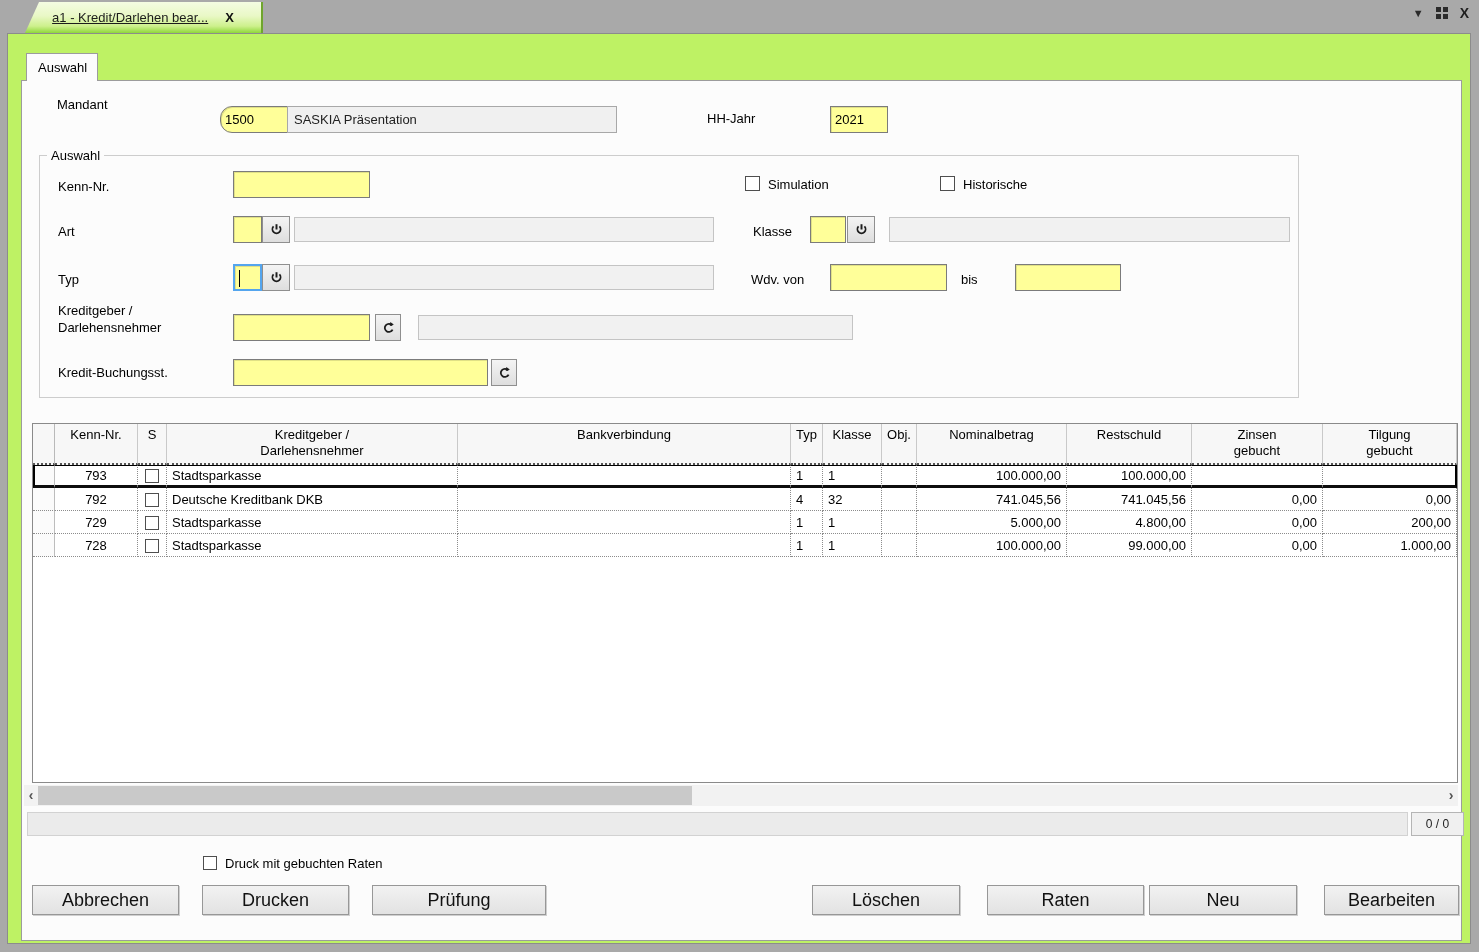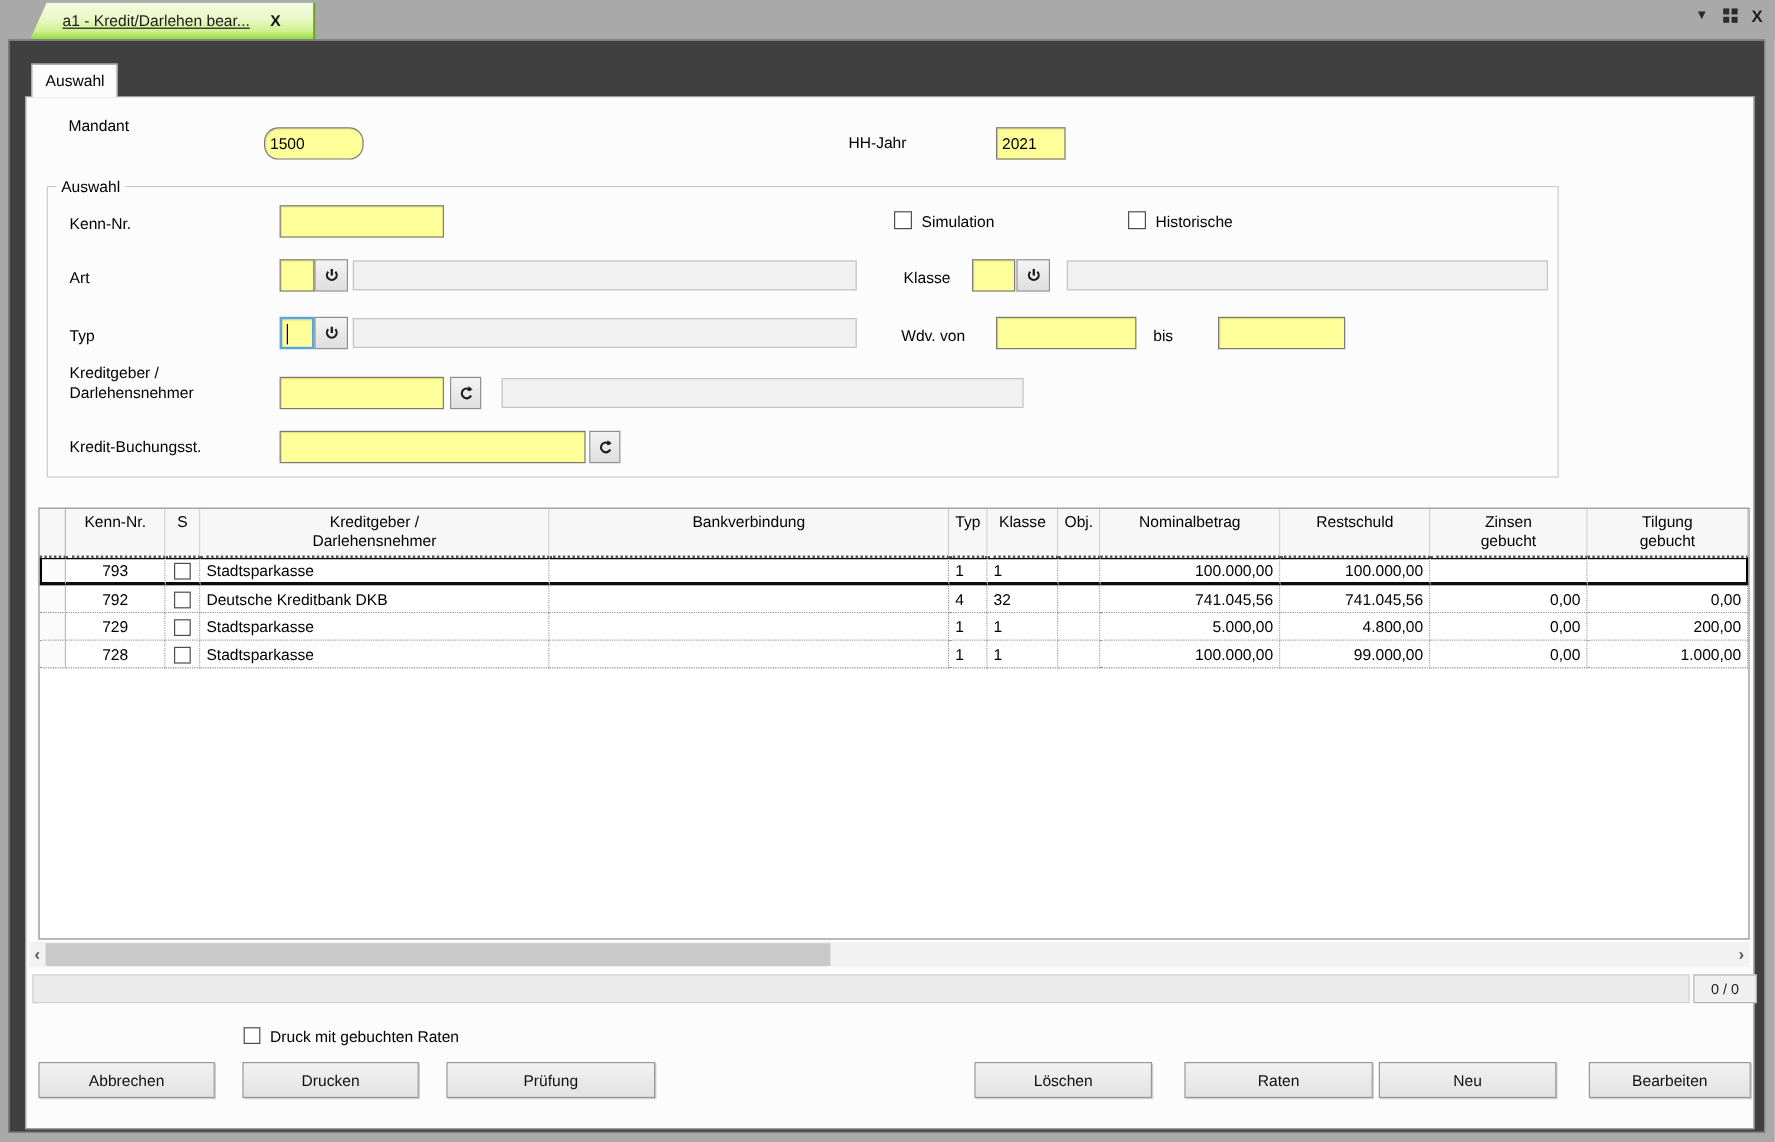--- a/index.html
+++ b/index.html
@@ -29,21 +29,21 @@
   .tb-grid { width:12px; height:12px; position:relative; cursor:pointer; }
   .tb-grid::before {
     content:""; position:absolute; left:0; top:0; width:5px; height:5px; background:#2b2b2b;
     box-shadow:7px 0 0 #2b2b2b, 0 7px 0 #2b2b2b, 7px 7px 0 #2b2b2b;
   }
   .tb-close { font-size:14px; font-weight:bold; color:#1f1f1f; cursor:pointer; line-height:1; }
 
   
   .window {
     position:absolute; left:7px; top:33px; width:1464px; height:911px;
-    background:#404040; border:1px solid #8c8c8c;
+    background:#bef264; border:1px solid #8c8c8c;
   }
   .page-tab {
     position:absolute; left:18px; top:19px; width:72px; height:28px; z-index:2;
     background:#fcfcfc; border:1px solid #9c9c9c; border-bottom:none;
     font-size:13px; padding:6px 0 0 11px; cursor:pointer;
   }
   .page-box {
     position:absolute; left:13px; top:46px; width:1441px; height:861px;
     background:#fcfcfc; border:1px solid #9c9c9c;
   }
@@ -132,21 +132,21 @@
     position:absolute; left:1389px; top:731px; width:53px; height:24px;
     background:#f0f0f0; border:1px solid #b5b5b5;
     font-size:12px; color:#222; text-align:center; line-height:22px;
   }
 
   
   .win-btn {
     position:absolute; height:30px;
     background:linear-gradient(180deg,#f2f2f2,#e2e2e2); border:1px solid #979797;
     box-shadow:1px 1px 0 #cfcfcf;
-    font-family:"Liberation Sans", sans-serif; font-size:13px; color:#111;
+    font-family:"Liberation Sans", sans-serif; font-size:18px; color:#111;
     text-align:center; cursor:pointer;
   }
   .caret { display:inline-block; width:1px; height:17px; background:#000; vertical-align:middle; }
 </style>
 </head>
 <body>
 
 <div class="titlebar">
   <div class="doc-tab">
     <span class="doc-tab-title">a1 - Kredit/Darlehen bear...</span>
@@ -158,20 +158,21 @@
     <span class="tb-close">X</span>
   </div>
 </div>
 
 <div class="window">
   <div class="page-tab">Auswahl</div>
   <div class="page-box">
 
     <span class="lbl" style="left:35px; top:15px;">Mandant</span>
     <input class="yellow-input" style="left: 198px; top: 25px; width: 83px; border-radius: 12px;" value="1500">
+    <div class="gray-field mandant-name" style="left:265px; top:25px; width:330px;">SASKIA Präsentation</div>
     <span class="lbl" style="left:685px; top:29px;text-align:right;">HH-Jahr</span>
     <input class="yellow-input" style="left: 808px; top: 25px; width: 58px;" value="2021">
 
     <div class="groupbox">
       <span class="groupbox-legend">Auswahl</span>
 
       <span class="lbl" style="left:18px; top:22px;">Kenn-Nr.</span>
       <input class="yellow-input" style="left: 193px; top: 15px; width: 137px;">
 
       <span class="checkbox" style="left:705px; top:20px;"></span>

